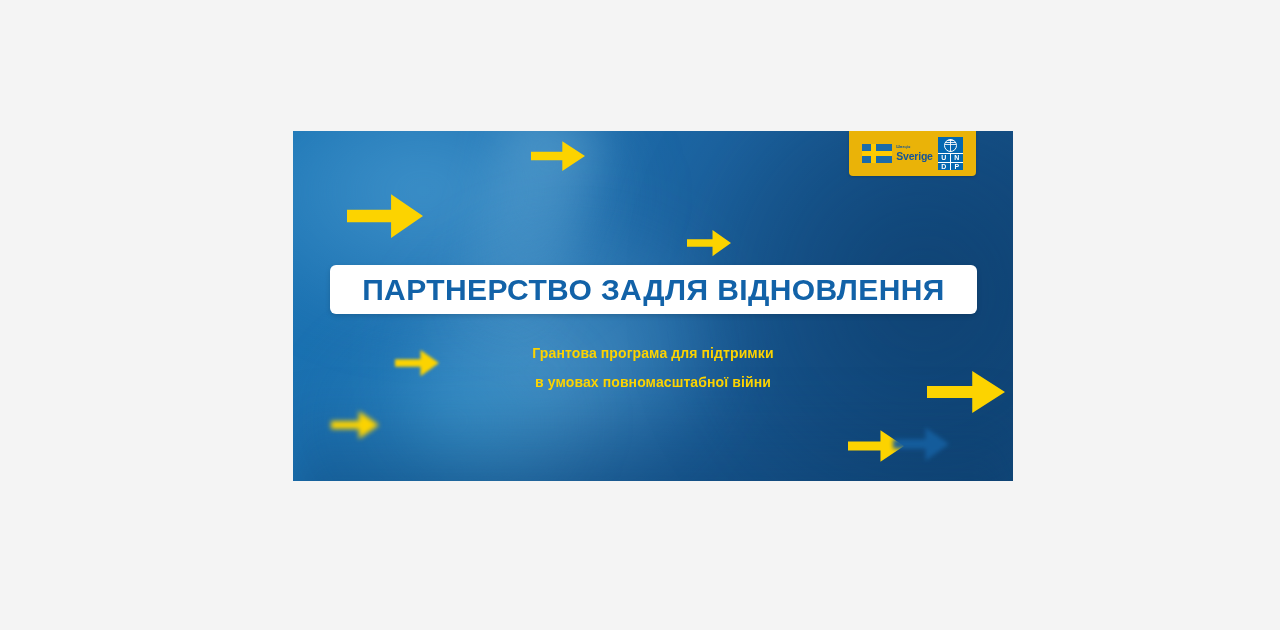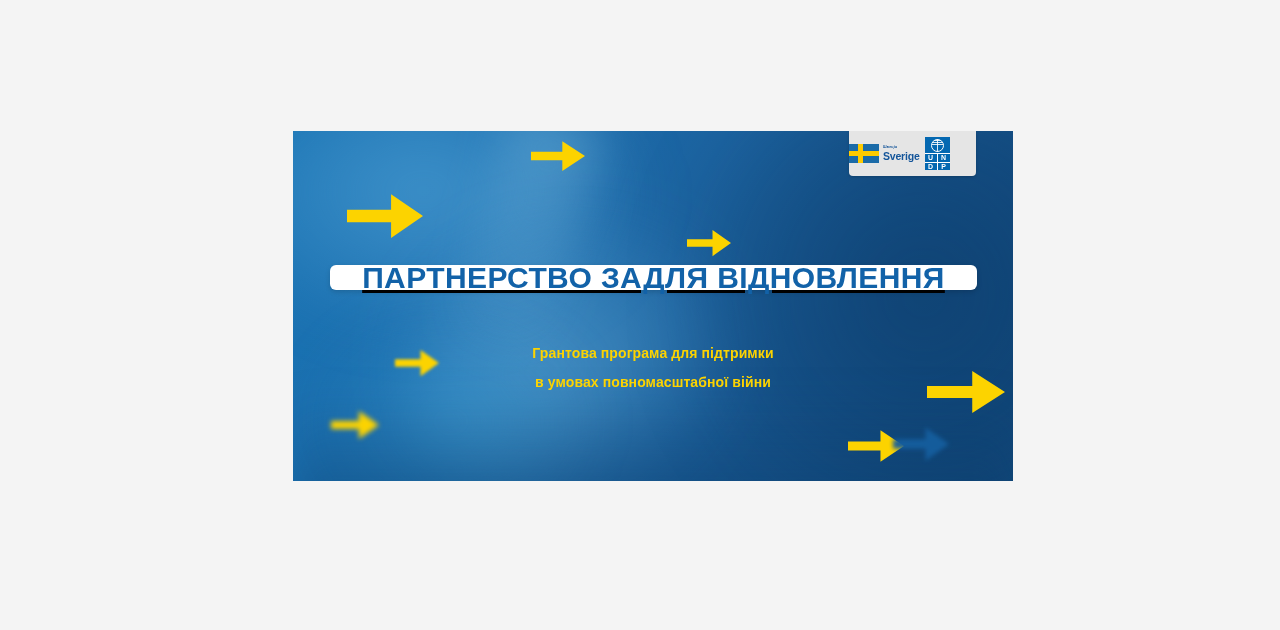--- a/index.html
+++ b/index.html
@@ -107,25 +107,25 @@
   .arrow.soft  { filter: blur(2.6px); }
   .arrow.soft2 { filter: blur(1.4px); }
 
   
   .logo-card {
     position: absolute;
     left: 556px;           
     top: 0px;
     width: 127px;
     height: 45px;
-    background: #e5e5e5;
+    background: #eab308;
     border-radius: 0 0 4px 4px;
     display: flex;
     align-items: center;
-    justify-content: flex-start;
+    justify-content: center;
     gap: 5px;
     box-shadow: 0 1px 3px rgba(0,0,0,0.18);
   }
   .sweden-logo {
     display: flex;
     align-items: center;
     gap: 4px;
   }
   .se-flag {
     position: relative;
@@ -211,28 +211,27 @@
     justify-content: center;
     line-height: 1;
   }
 
   
   .title-bar {
     position: absolute;
     left: 37px;            
     top: 134px;            
     width: 647px;
-    height: 25px;
+    height: 49px;
     background: #ffffff;
     border-radius: 6px;
     display: flex;
     align-items: center;
     justify-content: center;
     box-shadow: 0 2px 5px rgba(0,0,0,0.15);
-    text-decoration: underline;
   }
   .title-bar h1 {
     margin: 0;
     font-size: 30px;
     font-weight: 700;
     color: #1262a8;
     letter-spacing: .4px;
     white-space: nowrap;
     line-height: 1;
   }

